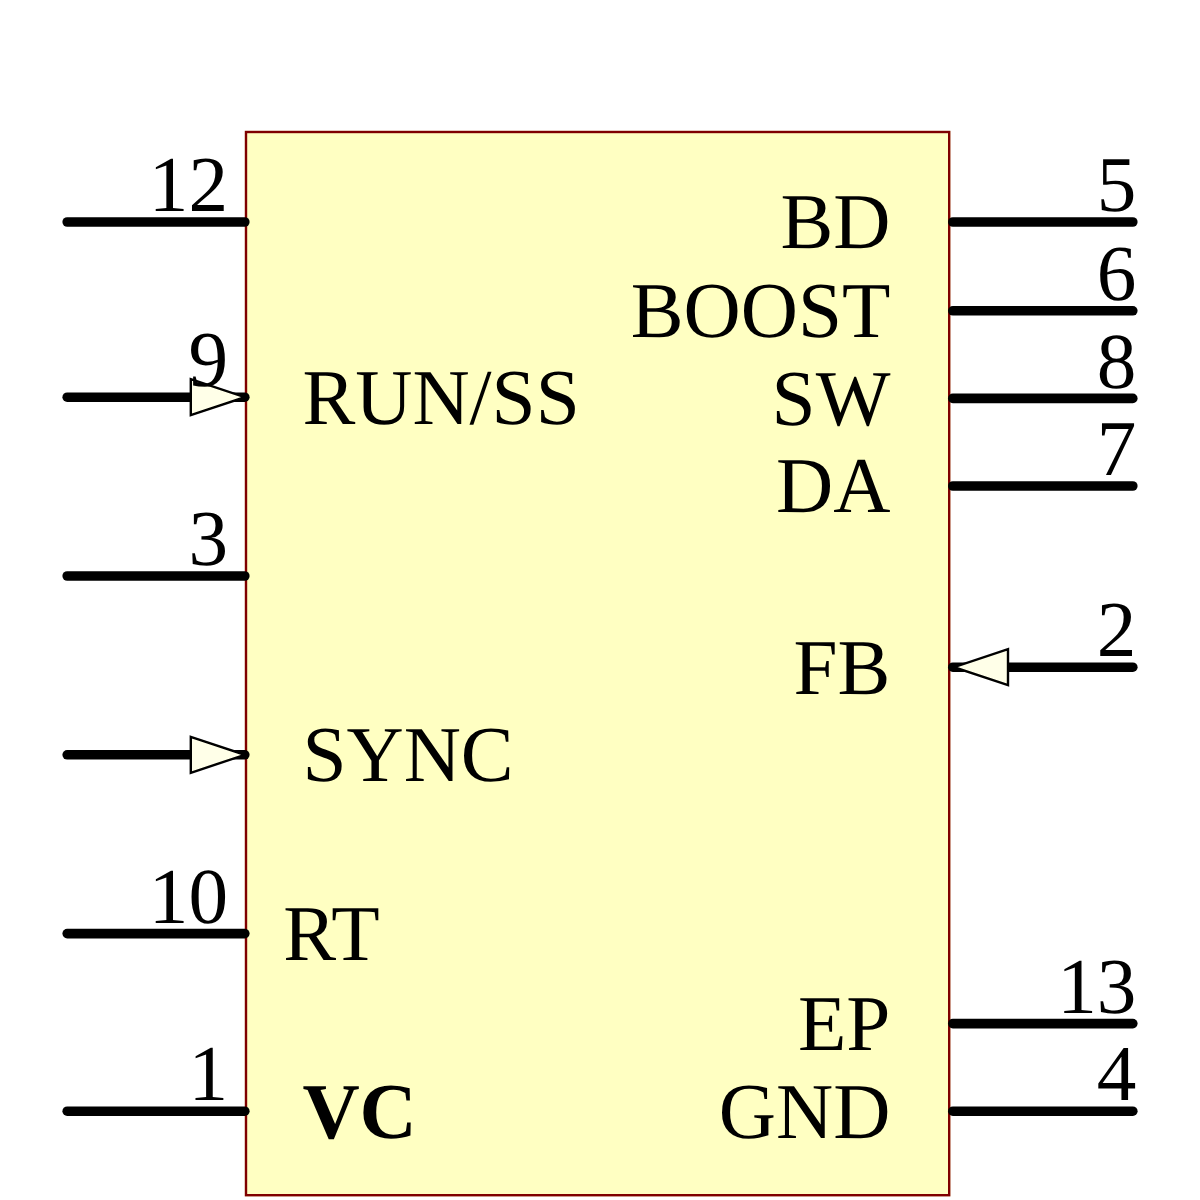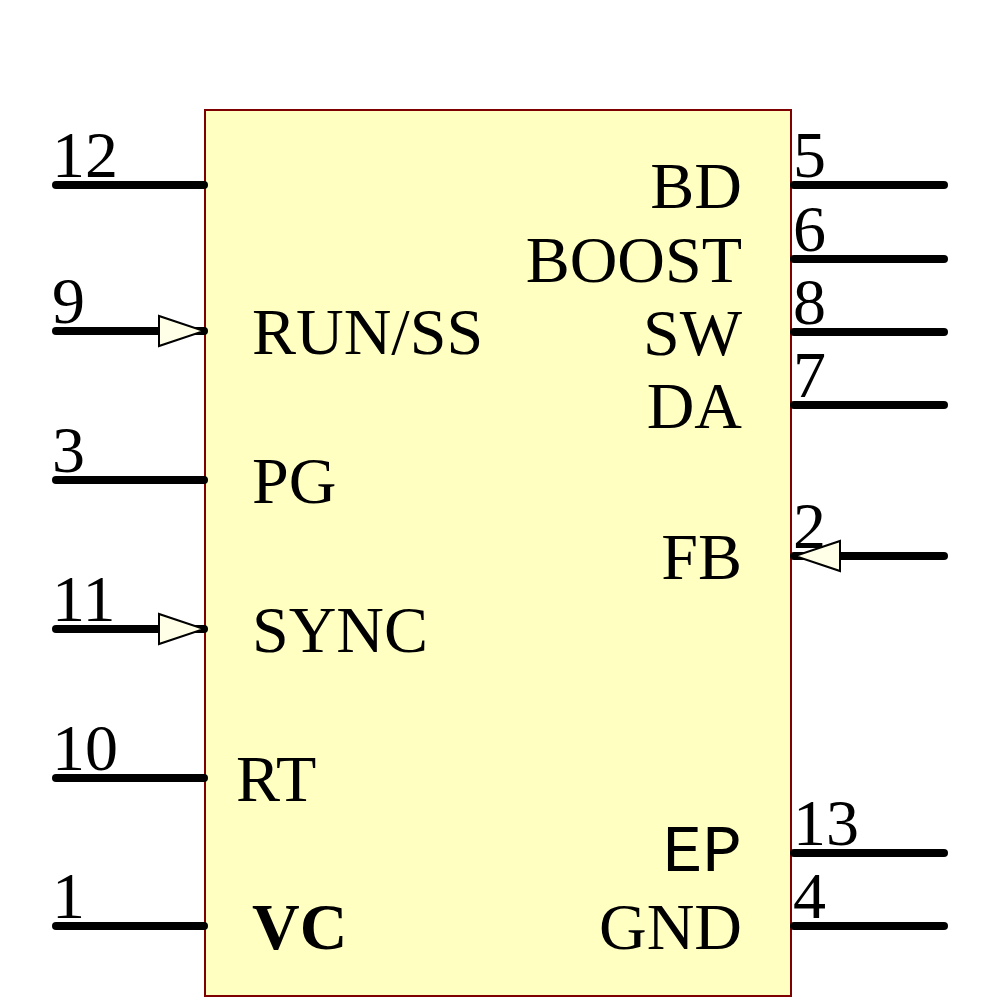--- a/index.html
+++ b/index.html
@@ -25,21 +25,21 @@
     position: absolute;
     height: 8px;
     border-radius: 4px;
     background: #000000;
     z-index: 1;
   }
   .pin-number {
     position: absolute;
     font-size: 66px;
     line-height: 66px;
-    text-align: left;
+    text-align: right;
     white-space: nowrap;
     z-index: 3;
   }
   .pin-label {
     position: absolute;
     font-size: 66px;
     line-height: 66px;
     white-space: nowrap;
     z-index: 3;
   }
@@ -61,23 +61,21 @@
     <div class="pin-line" style="left: 52px; width: 156px; top: 327px; background: rgb(0, 0, 0);"></div>
     <div class="pin-number" style="left: 52px; width: 138px; top: 268px;">9</div>
     <div class="pin-label" style="left: 252px; top: 299px;">RUN/SS</div>
     <div class="pin-arrow" style="top: 314px; left: 157px;">
       <svg width="50" height="34" viewBox="0 0 50 34">
         <polygon points="2,2 2,32 47,17" fill="#FFFFE8" stroke="#000000" stroke-width="2"></polygon>
       </svg>
     </div>
     <div class="pin-line" style="left: 52px; width: 156px; top: 476px; background: rgb(0, 0, 0);"></div>
     <div class="pin-number" style="left: 52px; width: 138px; top: 417px;">3</div>
-    <div class="pin-label" style="left: 252px; top: 448px;">PG</div>
     <div class="pin-line" style="left: 52px; width: 156px; top: 625px; background: rgb(0, 0, 0);"></div>
-    <div class="pin-number" style="left: 52px; width: 138px; top: 566px;">11</div>
     <div class="pin-label" style="left: 252px; top: 597px; text-align: right;">SYNC</div>
     <div class="pin-arrow" style="top: 612px; left: 157px;">
       <svg width="50" height="34" viewBox="0 0 50 34">
         <polygon points="2,2 2,32 47,17" fill="#FFFFE8" stroke="#000000" stroke-width="2"></polygon>
       </svg>
     </div>
     <div class="pin-line" style="left: 52px; width: 156px; top: 774px; background: rgb(0, 0, 0);"></div>
     <div class="pin-number" style="left: 52px; width: 138px; top: 715px;">10</div>
     <div class="pin-label" style="left: 236px; top: 746px;">RT</div>
     <div class="pin-line" style="left: 52px; width: 156px; top: 922px; background: rgb(0, 0, 0);"></div>
@@ -98,17 +96,17 @@
     <div class="pin-line" style="left: 790px; width: 158px; top: 552px; background: rgb(0, 0, 0);"></div>
     <div class="pin-number" style="left: 793px; width: 154px; top: 493px;">2</div>
     <div class="pin-label" style="right: 258px; text-align: right; top: 524px;">FB</div>
     <div class="pin-arrow" style="top: 539px; left: 792px;">
       <svg width="50" height="34" viewBox="0 0 50 34">
         <polygon points="48,2 48,32 3,17" fill="#FFFFE8" stroke="#000000" stroke-width="2"></polygon>
       </svg>
     </div>
     <div class="pin-line" style="left: 790px; width: 158px; top: 849px; background: rgb(0, 0, 0);"></div>
     <div class="pin-number" style="left: 793px; width: 154px; top: 790px;">13</div>
-    <div class="pin-label" style="right: 258px; text-align: right; top: 821px; font-family: Liberation Mono, monospace;">EP</div>
+    <div class="pin-label" style="right: 258px; text-align: right; top: 821px;">EP</div>
     <div class="pin-line" style="left: 790px; width: 158px; top: 922px; background: rgb(0, 0, 0);"></div>
     <div class="pin-number" style="left: 793px; width: 154px; top: 863px;">4</div>
     <div class="pin-label" style="right: 258px; text-align: right; top: 894px;">GND</div>
   </div>
 
 </body></html>

